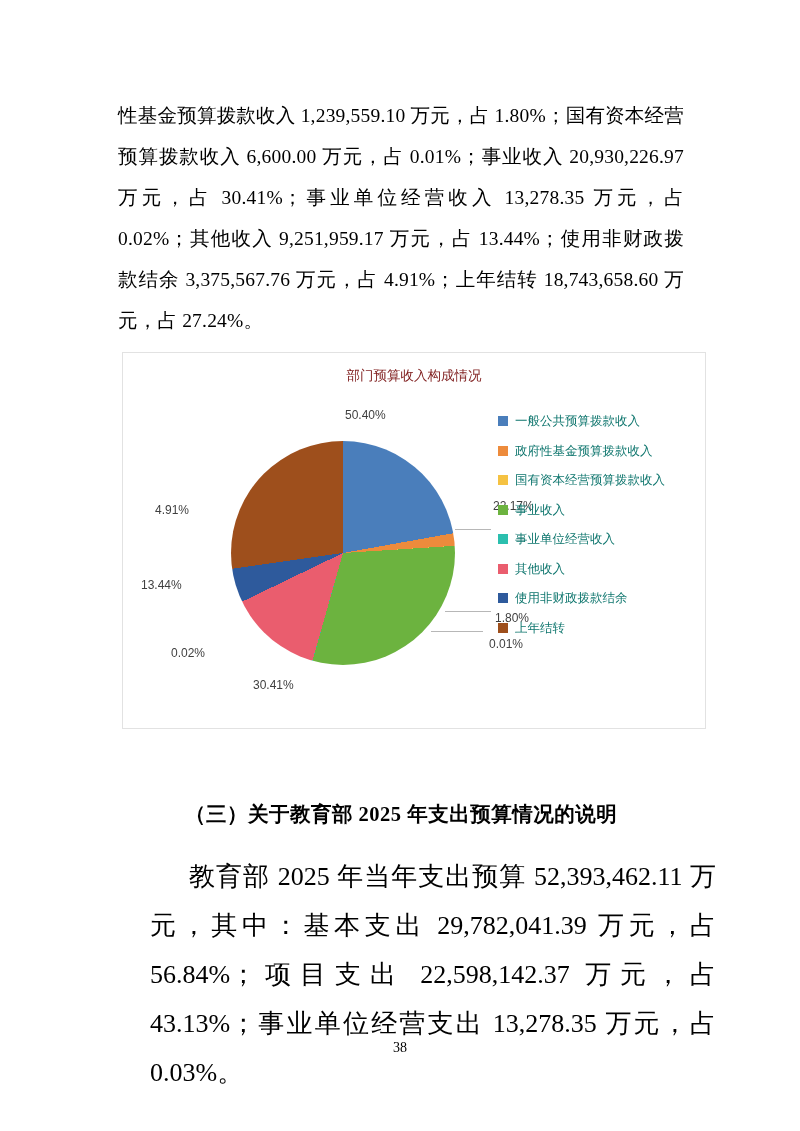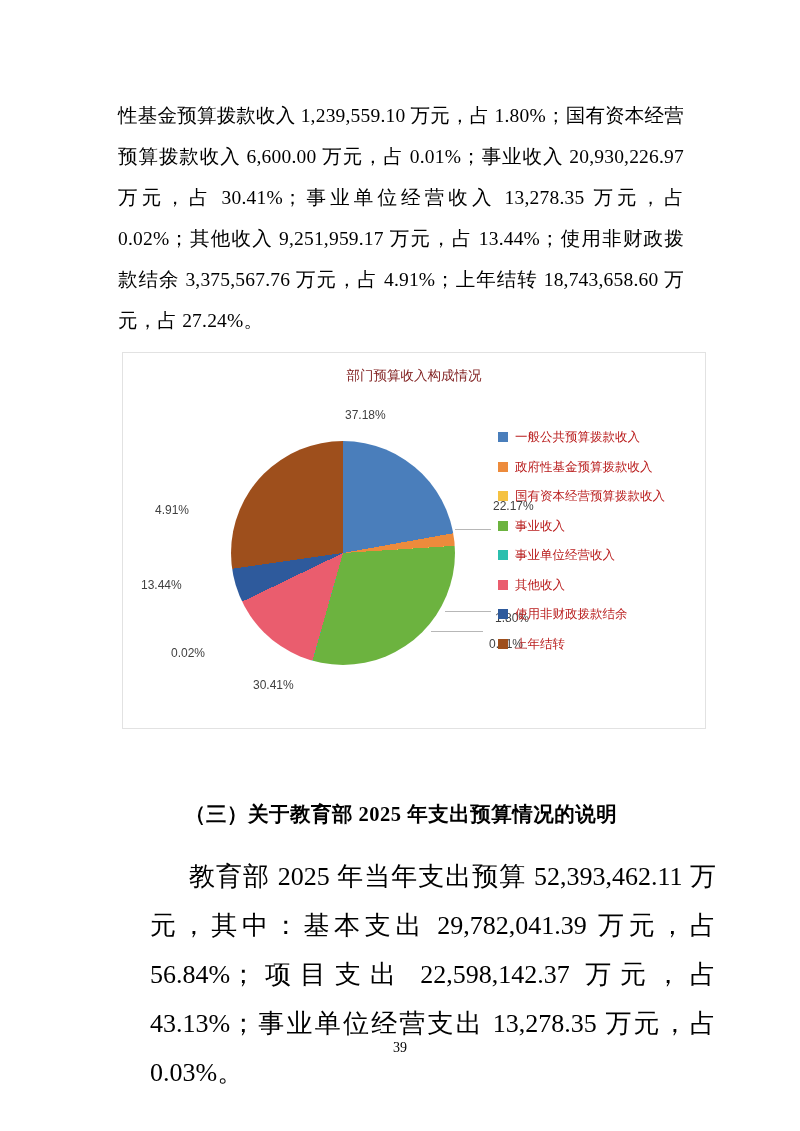--- a/index.html
+++ b/index.html
@@ -57,25 +57,25 @@
     height: 224px;
   }
   .pie {
     width: 224px;
     height: 224px;
     border-radius: 50%;
   }
   .legend {
     position: absolute;
     left: 375px;
-    top: 76px;
+    top: 60px;
     width: 200px;
     font-family: "Liberation Sans", sans-serif;
     font-size: 12.5px;
-    color: #b91c1c;
+    color: #0f766e;
   }
   .legend-row {
     display: flex;
     align-items: flex-start;
     margin-bottom: 12.5px;
   }
   .legend-swatch {
     width: 10px;
     height: 10px;
     margin-top: 3px;
@@ -140,21 +140,21 @@
     <div class="chart-title">部门预算收入构成情况</div>
 
     <div class="pie-wrap">
       <div class="pie" id="pie-el" style="background: conic-gradient(rgb(74, 126, 187) 0deg, rgb(74, 126, 187) 79.812deg, rgb(237, 139, 60) 79.812deg, rgb(237, 139, 60) 86.292deg, rgb(245, 194, 66) 86.292deg, rgb(245, 194, 66) 86.328deg, rgb(108, 179, 63) 86.328deg, rgb(108, 179, 63) 195.804deg, rgb(43, 191, 174) 195.804deg, rgb(43, 191, 174) 195.876deg, rgb(234, 93, 110) 195.876deg, rgb(234, 93, 110) 244.26deg, rgb(46, 90, 156) 244.26deg, rgb(46, 90, 156) 261.936deg, rgb(158, 79, 28) 261.936deg, rgb(158, 79, 28) 360deg);"></div>
     </div>
 
     <div class="leader" style="left:332px; top:176px; width:36px; height:1px;"></div>
     <div class="leader" style="left:322px; top:258px; width:46px; height:1px;"></div>
     <div class="leader" style="left:308px; top:278px; width:52px; height:1px;"></div>
 
-    <div class="pct" style="left:222px; top:55px;">37.18%</div>
+    <div class="pct" style="left:222px; top:55px;">50.40%</div>
     <div class="pct" style="left:370px; top:146px;">22.17%</div>
     <div class="pct" style="left:372px; top:258px;">1.80%</div>
     <div class="pct" style="left:366px; top:284px;">0.01%</div>
     <div class="pct" style="left:130px; top:325px;">30.41%</div>
     <div class="pct" style="left:48px; top:293px;">0.02%</div>
     <div class="pct" style="left:18px; top:225px;">13.44%</div>
     <div class="pct" style="left:32px; top:150px;">4.91%</div>
 
     <div class="legend" id="legend-el">
         <div class="legend-row">
@@ -189,14 +189,14 @@
           <span class="legend-swatch" style="background: rgb(158, 79, 28);"></span>
           <span class="legend-label">上年结转</span>
         </div>
       </div>
   </div>
 
   <div class="heading">（三）关于教育部 2025 年支出预算情况的说明</div>
 
   <div class="body-text2 indent">教育部 2025 年当年支出预算 52,393,462.11 万元，其中：基本支出 29,782,041.39 万元，占 56.84%；项目支出 22,598,142.37 万元，占 43.13%；事业单位经营支出 13,278.35 万元，占 0.03%。</div>
 
-  <div class="page-number">39</div>
+  <div class="page-number">38</div>
 </div>
 
 </body></html>

